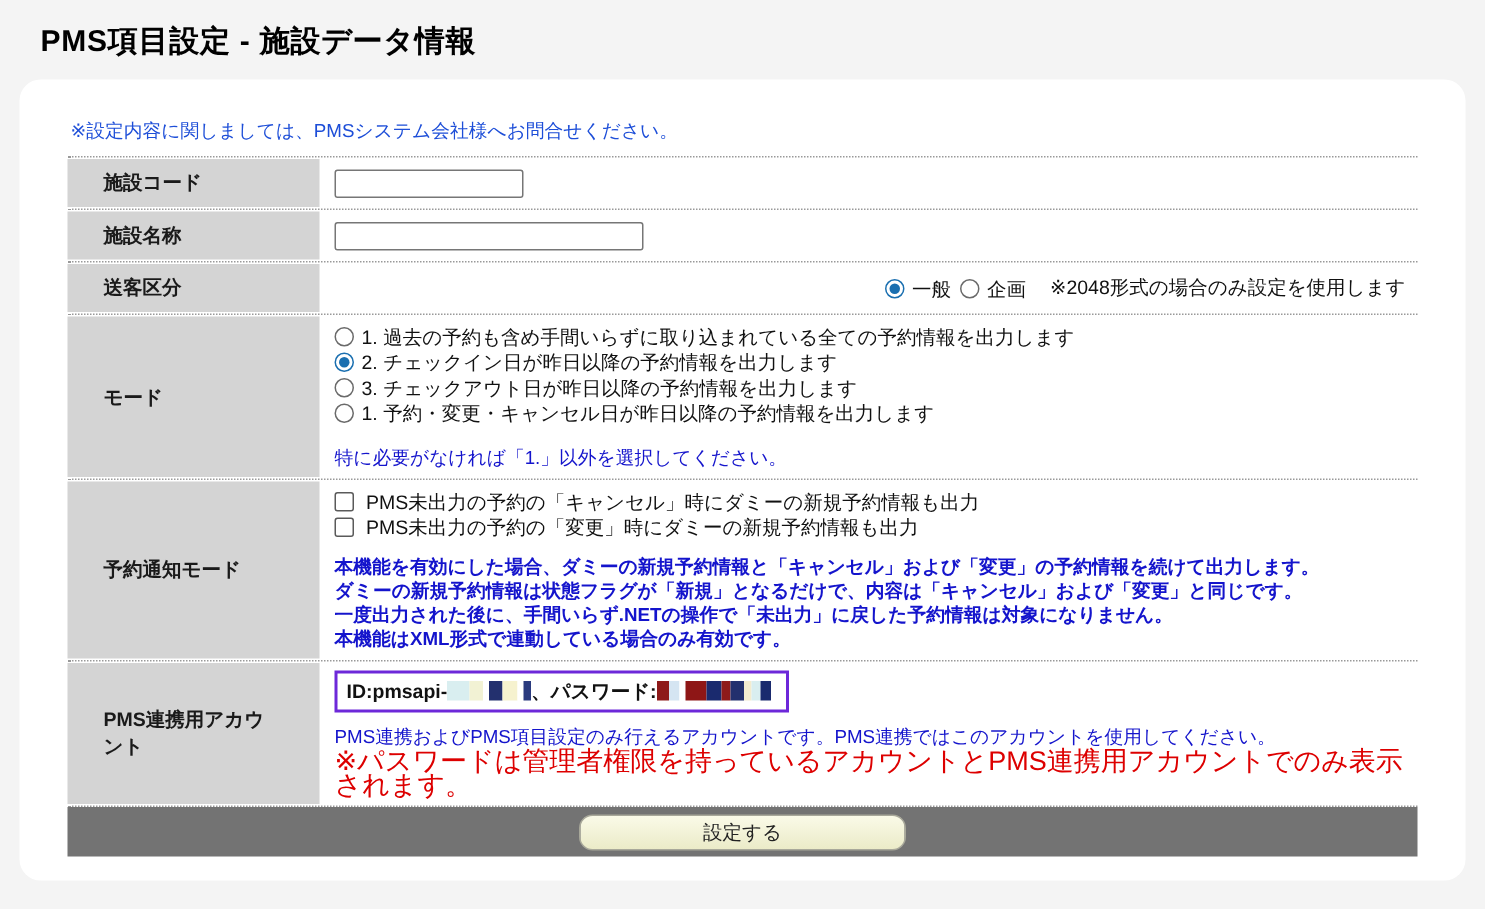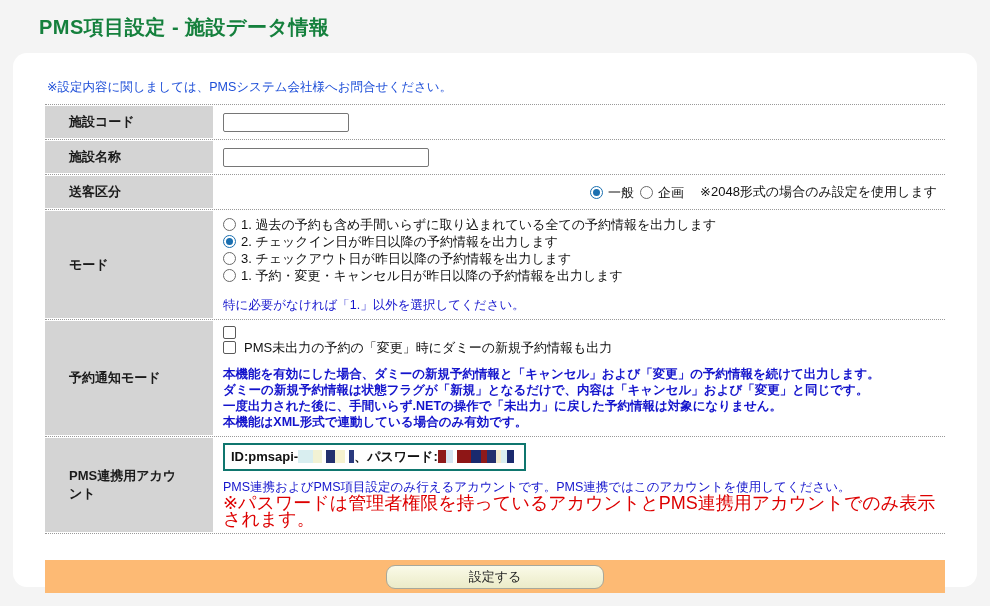--- a/index.html
+++ b/index.html
@@ -5,22 +5,22 @@
   * { box-sizing: border-box; margin: 0; padding: 0; }
   html, body {
     width: 990px; height: 606px;
     background: #f4f4f4;
     font-family: "Liberation Sans", "DejaVu Sans", sans-serif;
     overflow: hidden;
   }
   .page-title {
     font-size: 20px;
     font-weight: bold;
-    color: #15803d;
-    margin: 14px 0 12px 39px;
+    color: #000000;
+    margin: 14px 0 12px 27px;
     letter-spacing: 0.5px;
   }
   .panel {
     background: #ffffff;
     border-radius: 14px;
     margin: 0 13px 15px 13px;
     height: 534px;
     padding: 26px 32px 0 32px;
   }
   .top-note {
@@ -96,41 +96,40 @@
     display: inline-block;
     margin-right: 3px;
   }
   .note-blue { color: #1414cc; font-size: 12.5px; line-height: 16px; }
   .note-red  { color: #dd0000; font-size: 18px; line-height: 16px; }
   .mode-note { margin-top: 13px; }
   .desc-block { margin-top: 10px; font-weight: bold; }
   .account-box {
     display: inline-block;
     align-self: flex-start;
-    border: 2px solid #0f766e;
+    border: 2px solid #6d28d9;
     padding: 3px 10px 3px 6px;
     font-weight: bold;
     font-size: 13px;
     color: #111;
     white-space: nowrap;
   }
   .mosaic-block {
     display: inline-block;
     height: 13px;
     vertical-align: -2px;
   }
   .account-notes { margin-top: 8px; }
   .footer-bar {
     width: 900px;
     height: 33px;
-    background: #fdba74;
+    background: #737373;
     display: flex;
     align-items: center;
     justify-content: center;
-    margin-top: 26px;
   }
   .submit-button {
     width: 218px;
     height: 24px;
     border: 1px solid #a8a89a;
     border-radius: 9px;
     background: linear-gradient(#fafae8, #ebebc8);
     font-size: 13px;
     color: #222;
     cursor: pointer;
@@ -200,20 +199,21 @@
         </div>
         <div class="note-blue mode-note">特に必要がなければ「1.」以外を選択してください。</div>
       </div>
     </div>
 
     <div class="row">
       <div class="row-label">予約通知モード</div>
       <div class="row-content">
         <div class="opt-line">
           <span class="checkbox"></span>
+          <span>PMS未出力の予約の「キャンセル」時にダミーの新規予約情報も出力</span>
         </div>
         <div class="opt-line">
           <span class="checkbox"></span>
           <span>PMS未出力の予約の「変更」時にダミーの新規予約情報も出力</span>
         </div>
         <div class="desc-block">
           <div class="note-blue">本機能を有効にした場合、ダミーの新規予約情報と「キャンセル」および「変更」の予約情報を続けて出力します。</div>
           <div class="note-blue">ダミーの新規予約情報は状態フラグが「新規」となるだけで、内容は「キャンセル」および「変更」と同じです。</div>
           <div class="note-blue">一度出力された後に、手間いらず.NETの操作で「未出力」に戻した予約情報は対象になりません。</div>
           <div class="note-blue">本機能はXML形式で連動している場合のみ有効です。</div>

